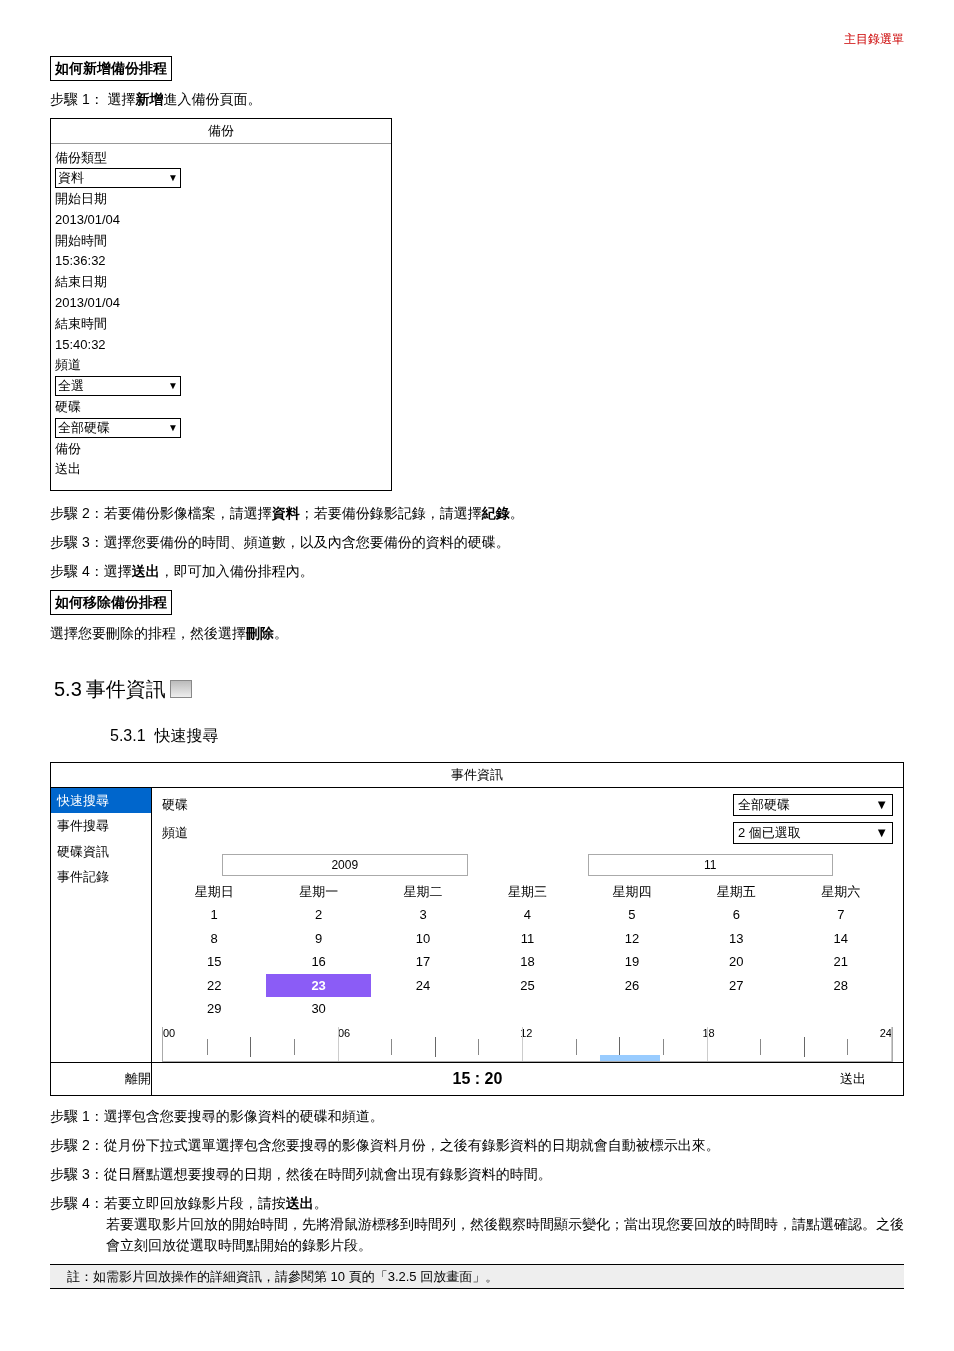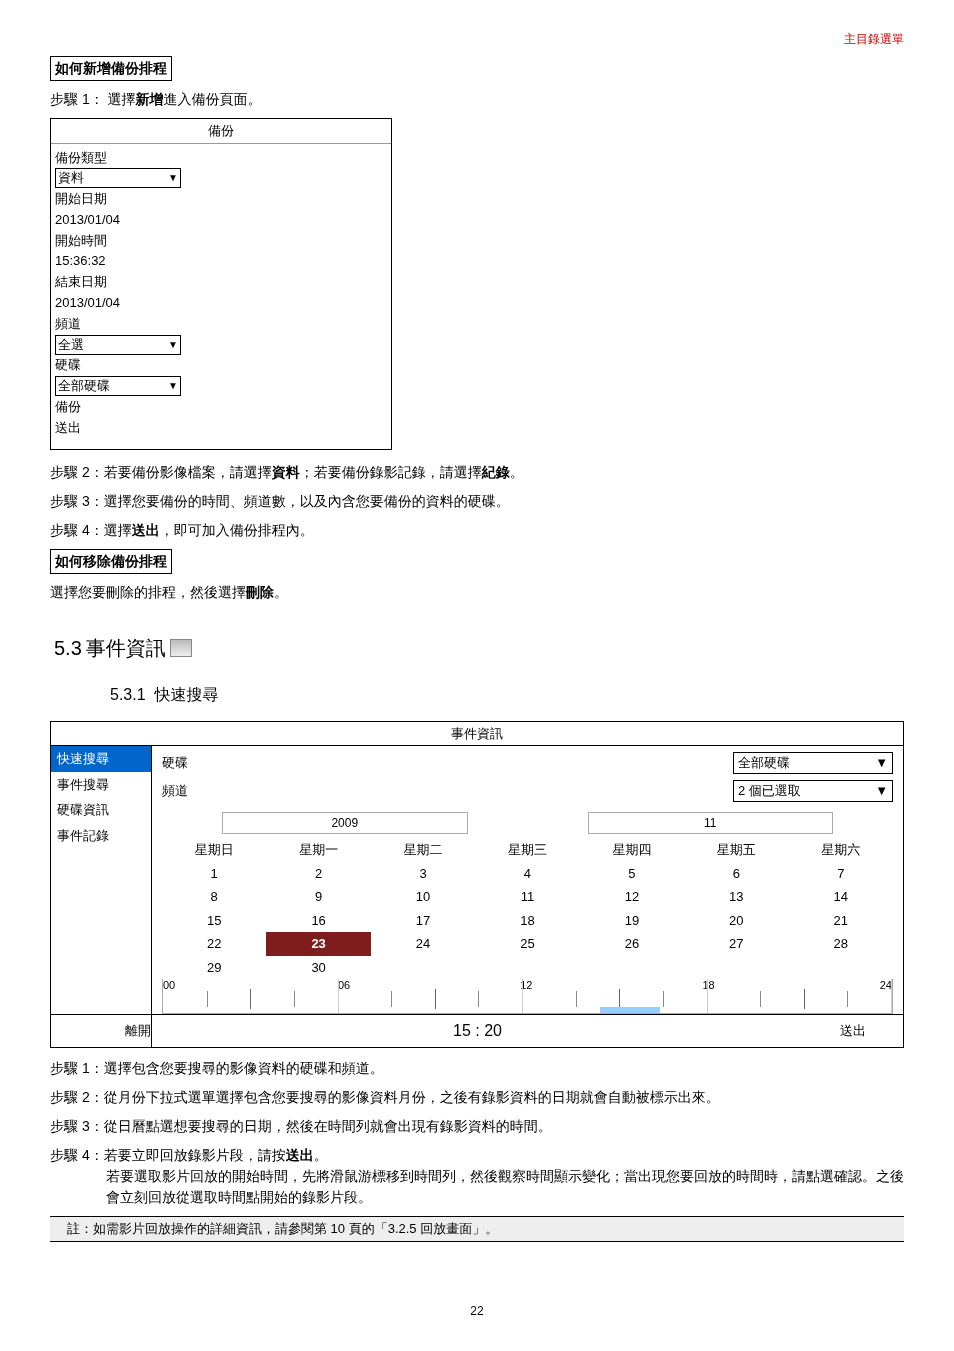--- a/index.html
+++ b/index.html
@@ -159,29 +159,30 @@
     margin-top: 4px;
   }
   table.calendar th {
     font-weight: normal;
     padding: 2px;
   }
   table.calendar td {
     padding: 2px;
   }
   table.calendar td.highlight {
-    background: #7f1d1d;
+    background: #8b5cf6;
     color: #fff;
     font-weight: bold;
   }
   .timeline {
     display: flex;
     border: 1px solid #aaa;
     border-top: none;
     height: 34px;
+    margin-top: 6px;
     position: relative;
     gap: 9px;
   }
   .timeline .hour-label {
     position: absolute;
     top: -2px;
     font-size: 11px;
   }
   .timeline .ticks {
     flex: 1;
@@ -219,21 +220,21 @@
   }
   .event-footer .left {
     width: 100px;
     border-right: 1px solid #000;
     text-align: right;
     padding: 6px 0;
   }
   .event-footer .mid {
     flex: 1;
     text-align: center;
-    font-weight: normal;
+    font-weight: bold;
     font-size: 16px;
     padding: 4px 0;
   }
   .event-footer .right {
     width: 100px;
     text-align: center;
     padding: 6px 0;
   }
   .note-row {
     background: #eee;
@@ -280,20 +281,24 @@
         <div class="backup-label">開始日期</div>
         <div class="backup-value">2013/01/04</div>
       </div>
       <div class="backup-row">
         <div class="backup-label">開始時間</div>
         <div class="backup-value">15:36:32</div>
       </div>
       <div class="backup-row">
         <div class="backup-label">結束日期</div>
         <div class="backup-value">2013/01/04</div>
+      </div>
+      <div class="backup-row">
+        <div class="backup-label">結束時間</div>
+        <div class="backup-value">15:40:32</div>
       </div>
       <div class="backup-row">
         <div class="backup-label">頻道</div>
         <div class="backup-value">
           <span class="dropdown">
             <span>全選</span>
               <span class="arrow">▼</span>
           </span>
         </div>
       </div>

